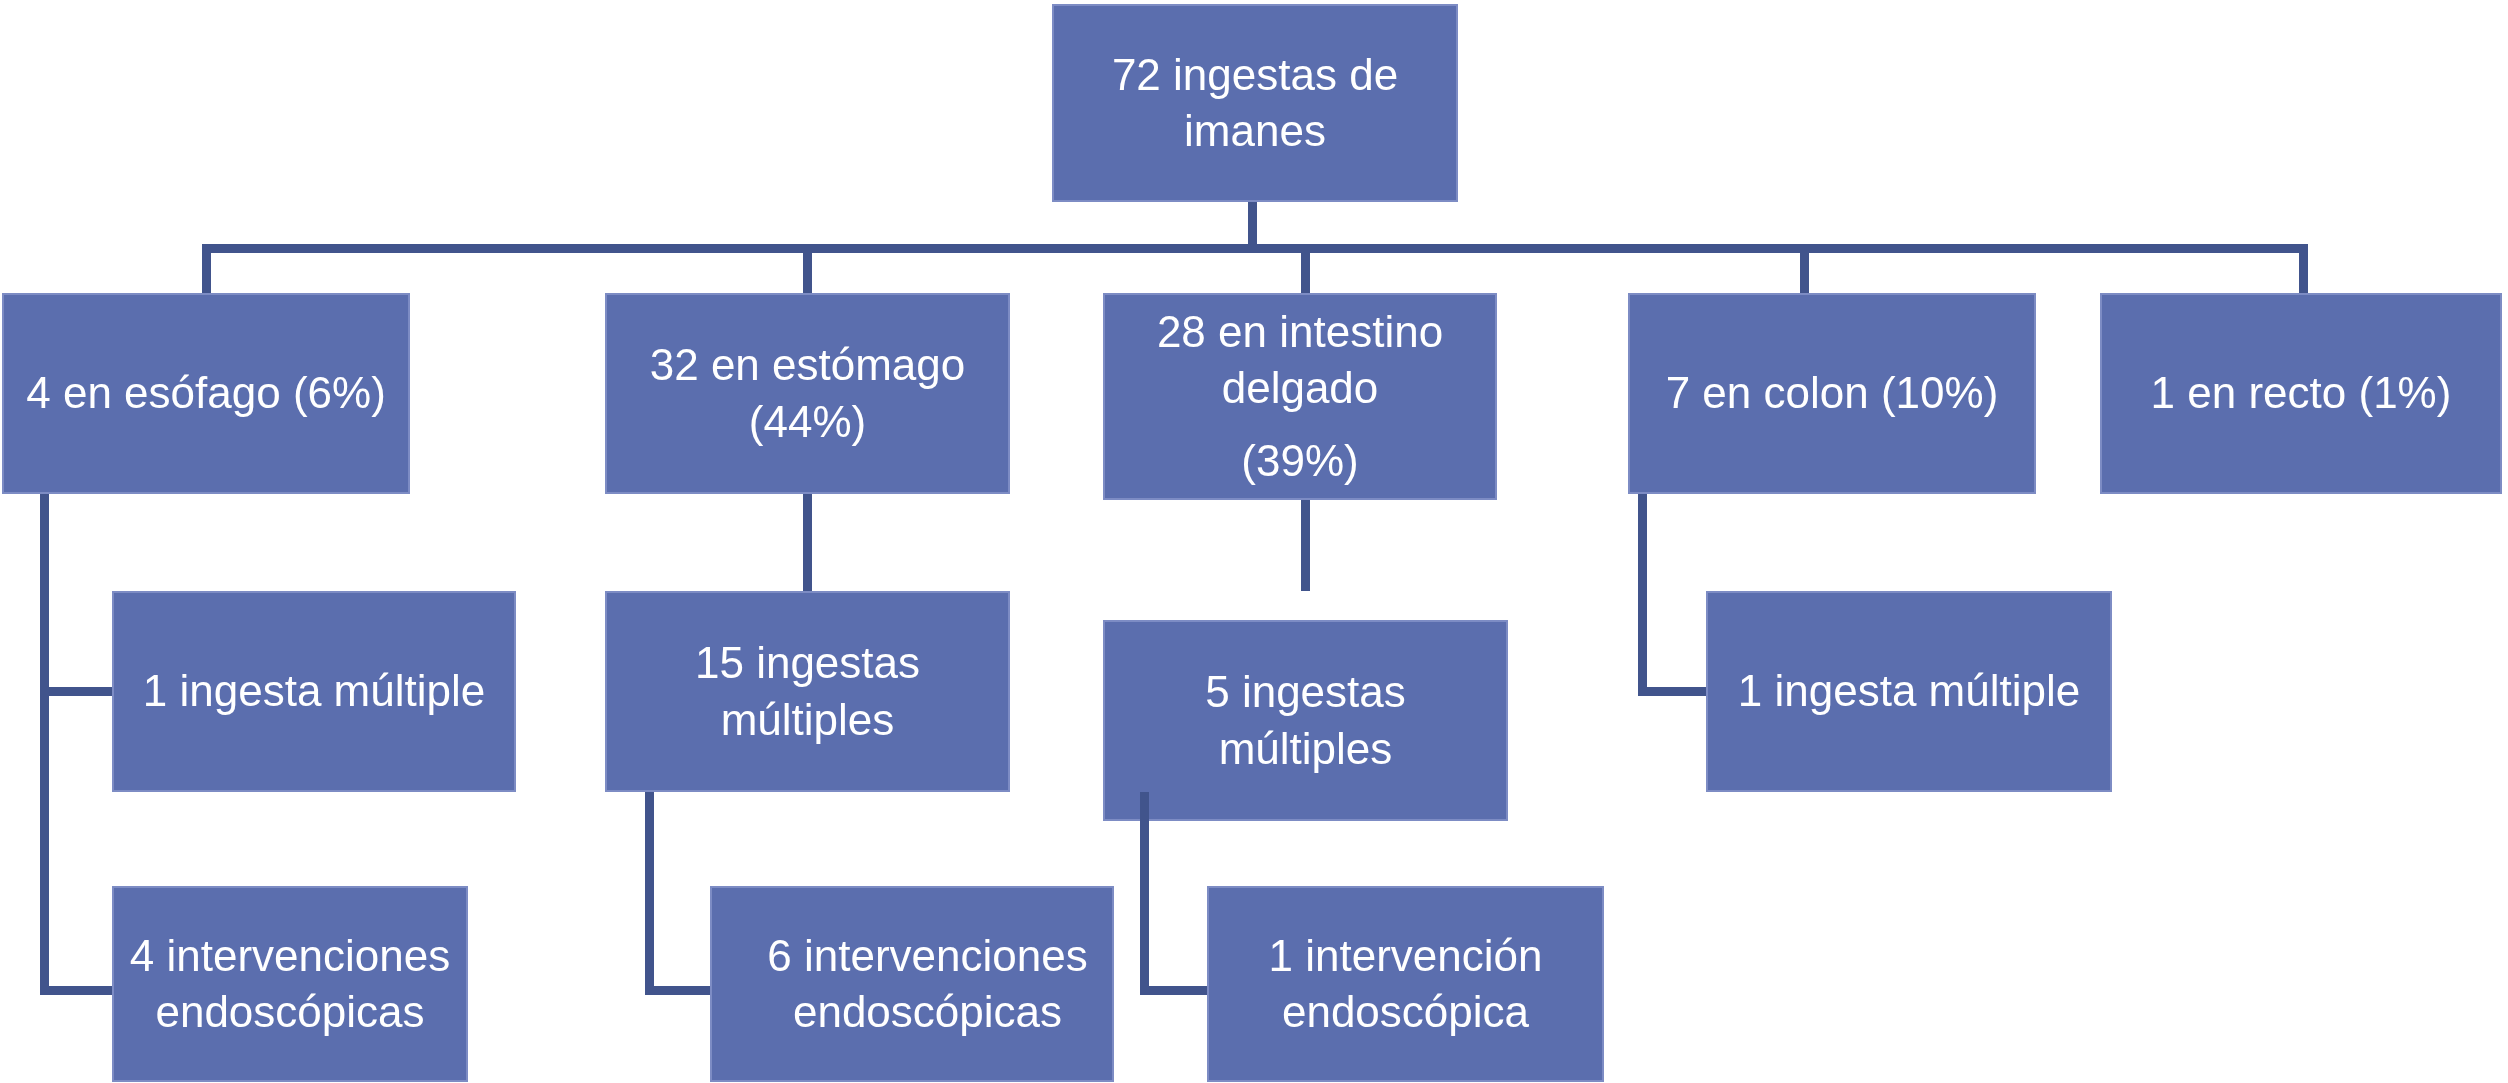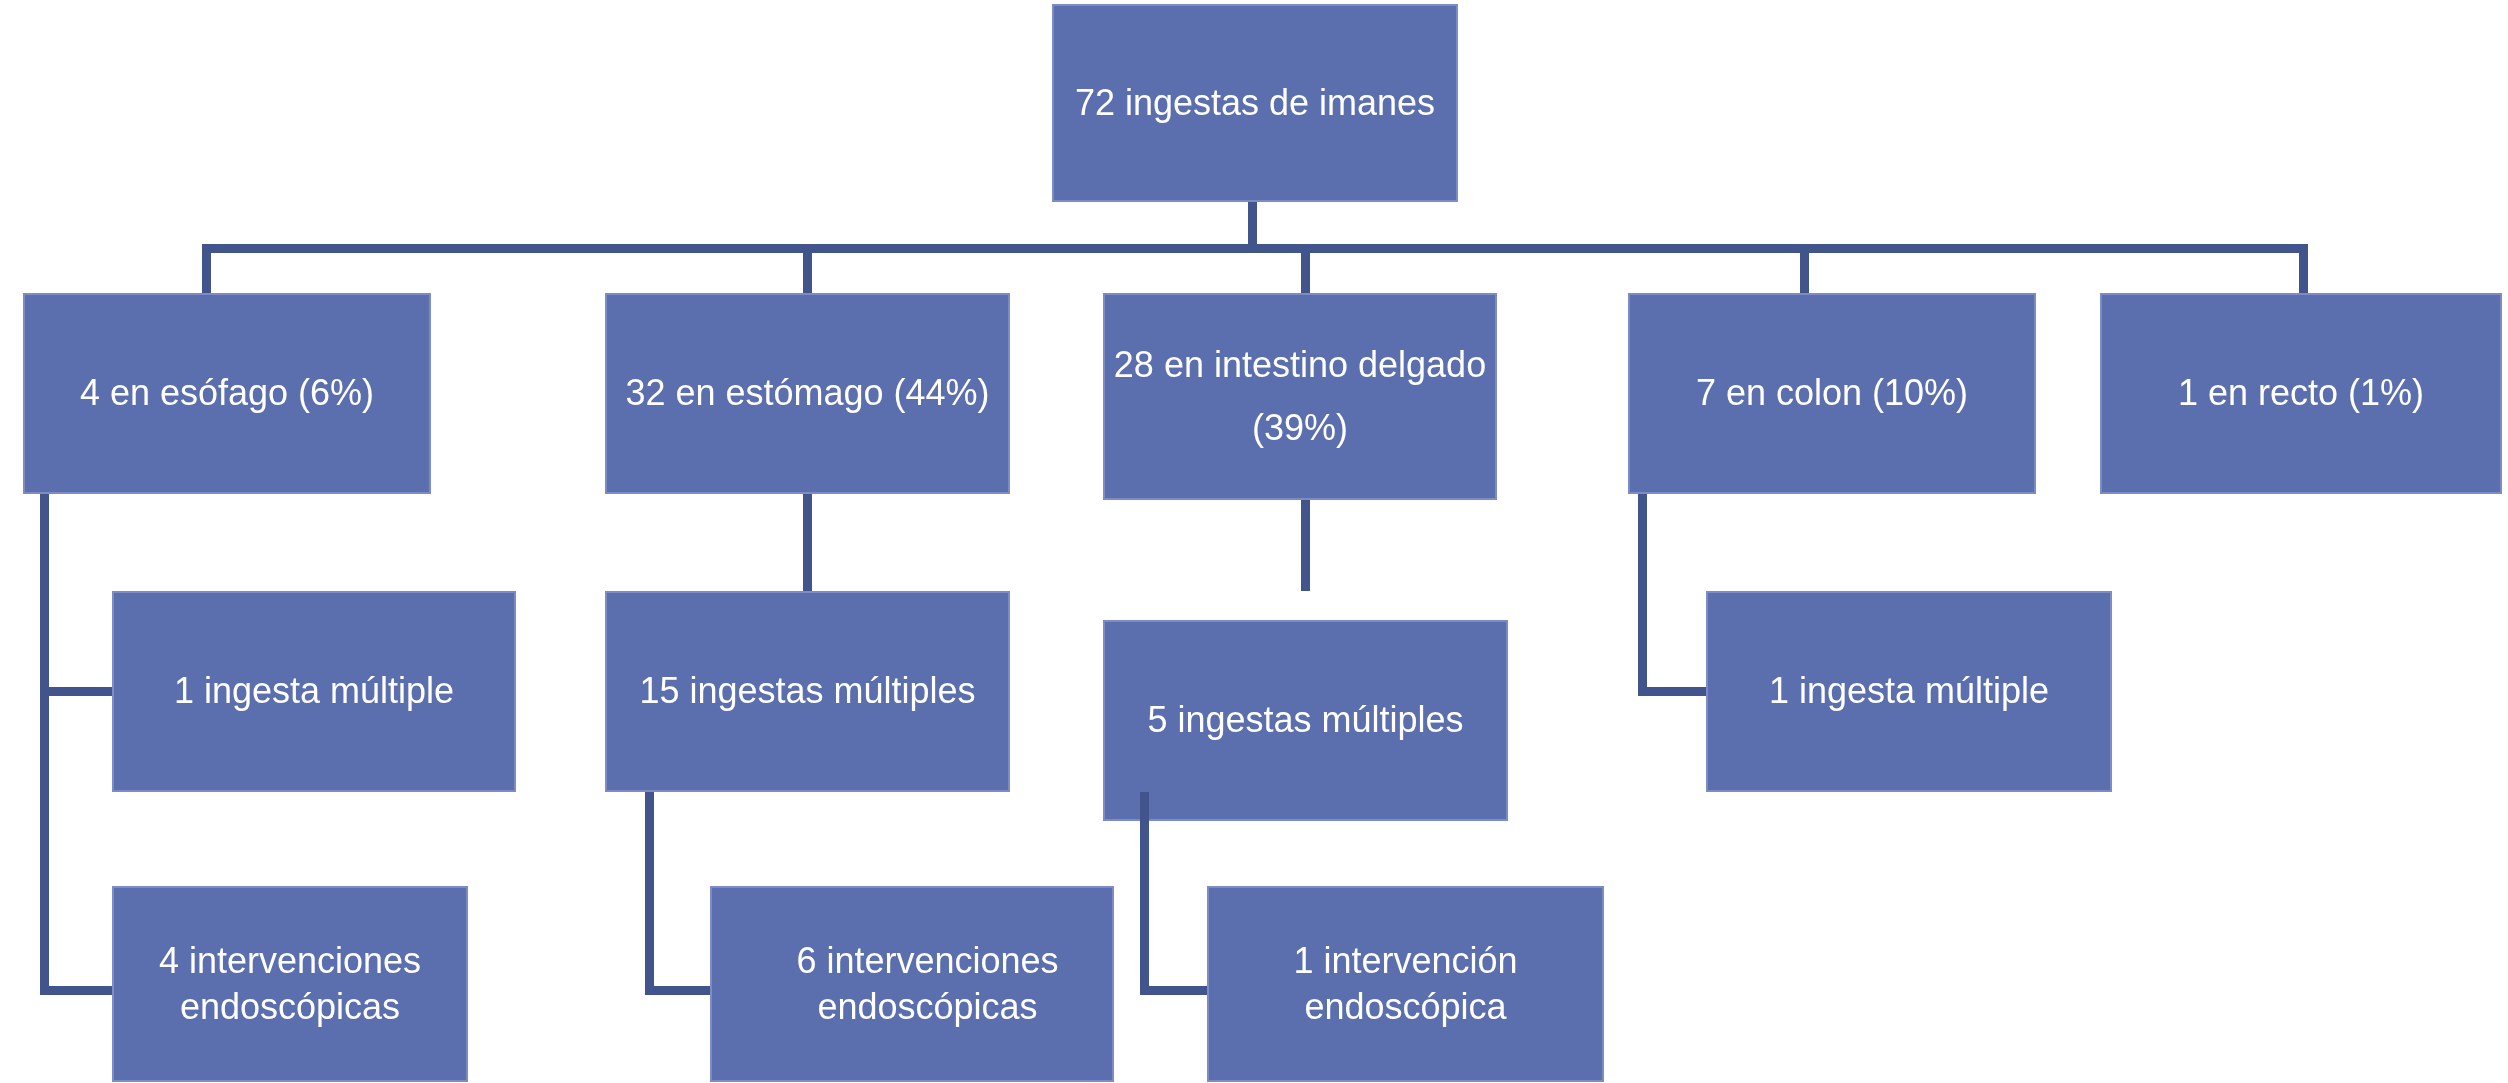--- a/index.html
+++ b/index.html
@@ -22,21 +22,21 @@
     position:absolute;
     background:var(--box-fill);
     border:2px solid var(--box-border);
     box-sizing:border-box;
     color:var(--text-color);
     display:flex;
     flex-direction:column;
     align-items:center;
     justify-content:center;
     text-align:center;
-    font-size:36px;
+    font-size:44px;
     line-height:1.28;
     padding:4px 8px;
   }
   .node .sublabel{margin-top:16px;display:block;}
   .conn{
     position:absolute;
     background:var(--connector);
   }
 </style>
 </head>
@@ -49,21 +49,21 @@
   </div>
 
   <div class="conn" style="left:1248px;top:202px;width:9px;height:51px;"></div>
   <div class="conn" style="left:202px;top:244px;width:2106px;height:9px;"></div>
   <div class="conn" style="left:202px;top:250px;width:9px;height:45px;"></div>
   <div class="conn" style="left:803px;top:250px;width:9px;height:45px;"></div>
   <div class="conn" style="left:1301px;top:250px;width:9px;height:45px;"></div>
   <div class="conn" style="left:1800px;top:250px;width:9px;height:45px;"></div>
   <div class="conn" style="left:2299px;top:250px;width:9px;height:45px;"></div>
 
-  <div class="node" style="left:2px;top:293px;width:408px;height:201px;margin-left:21px;">
+  <div class="node" style="left:2px;top:293px;width:408px;height:201px;">
     <span>4 en esófago (6%)</span>
   </div>
   <div class="node" style="left:605px;top:293px;width:405px;height:201px;">
     <span>32 en estómago (44%)</span>
   </div>
   <div class="node" style="left:1103px;top:293px;width:394px;height:207px;">
     <span>28 en intestino delgado</span>
     <span class="sublabel">(39%)</span>
   </div>
   <div class="node" style="left:1600px;top:293px;width:408px;height:201px;margin-left:28px;">

